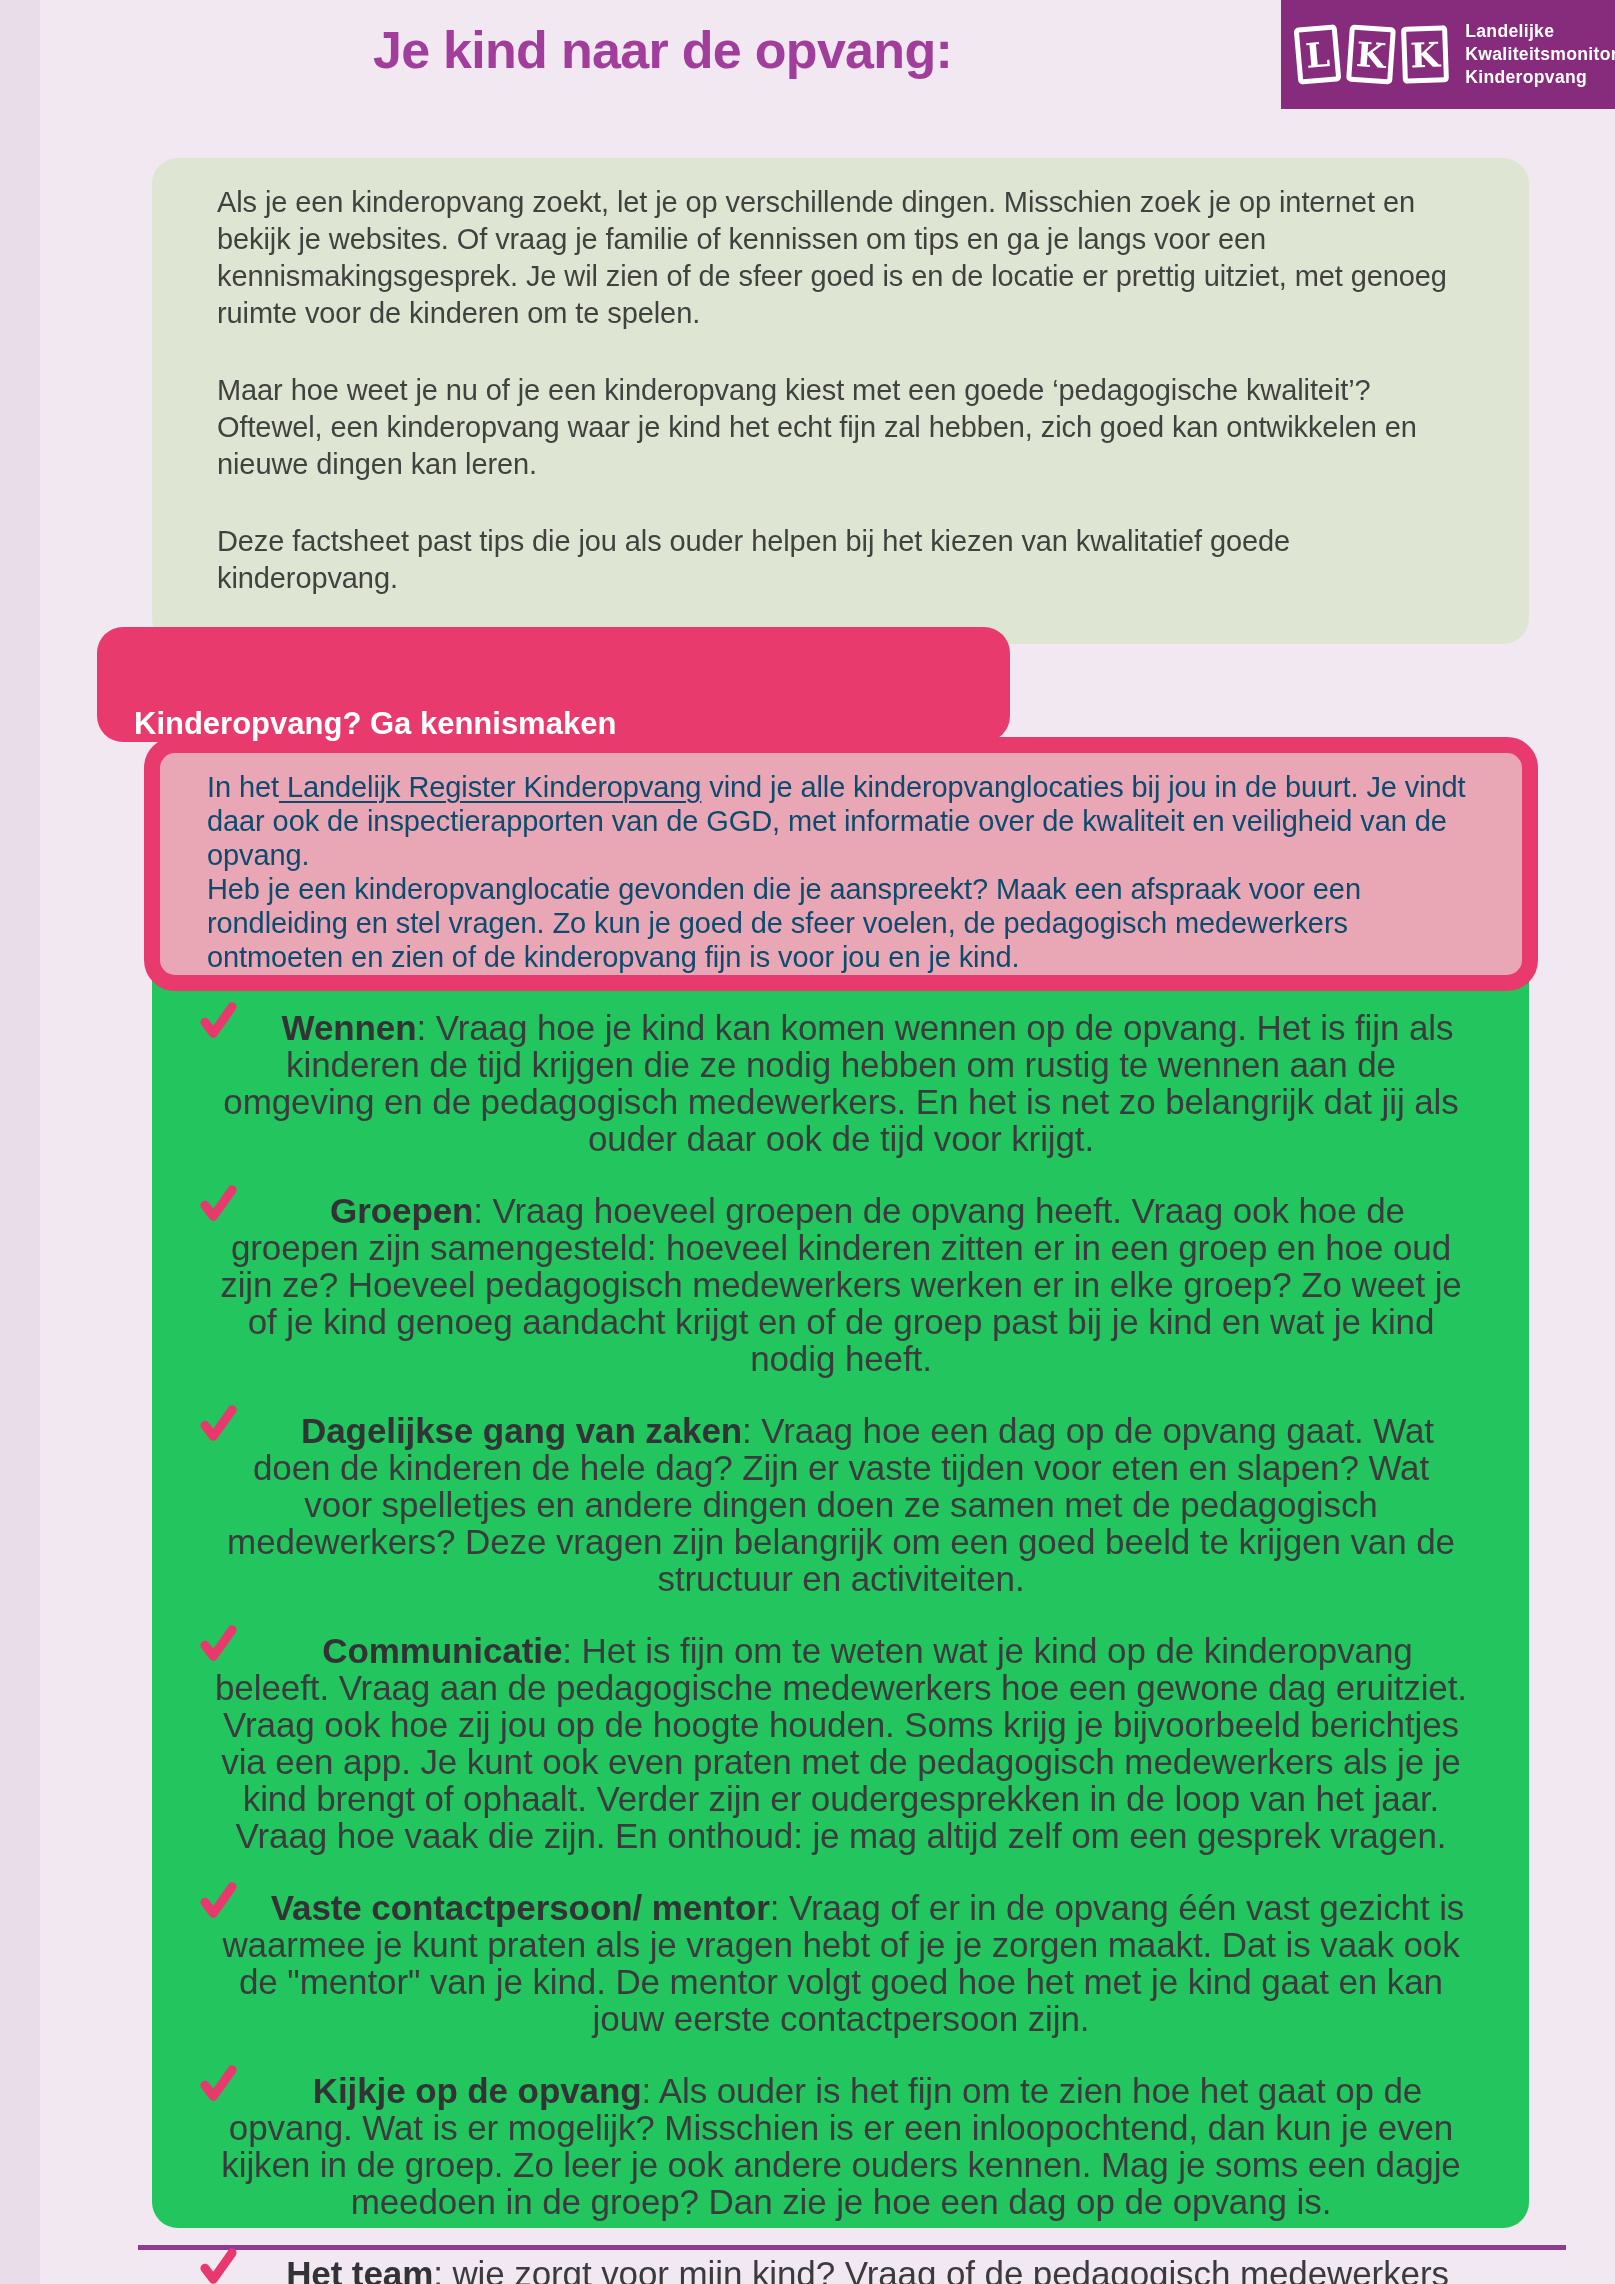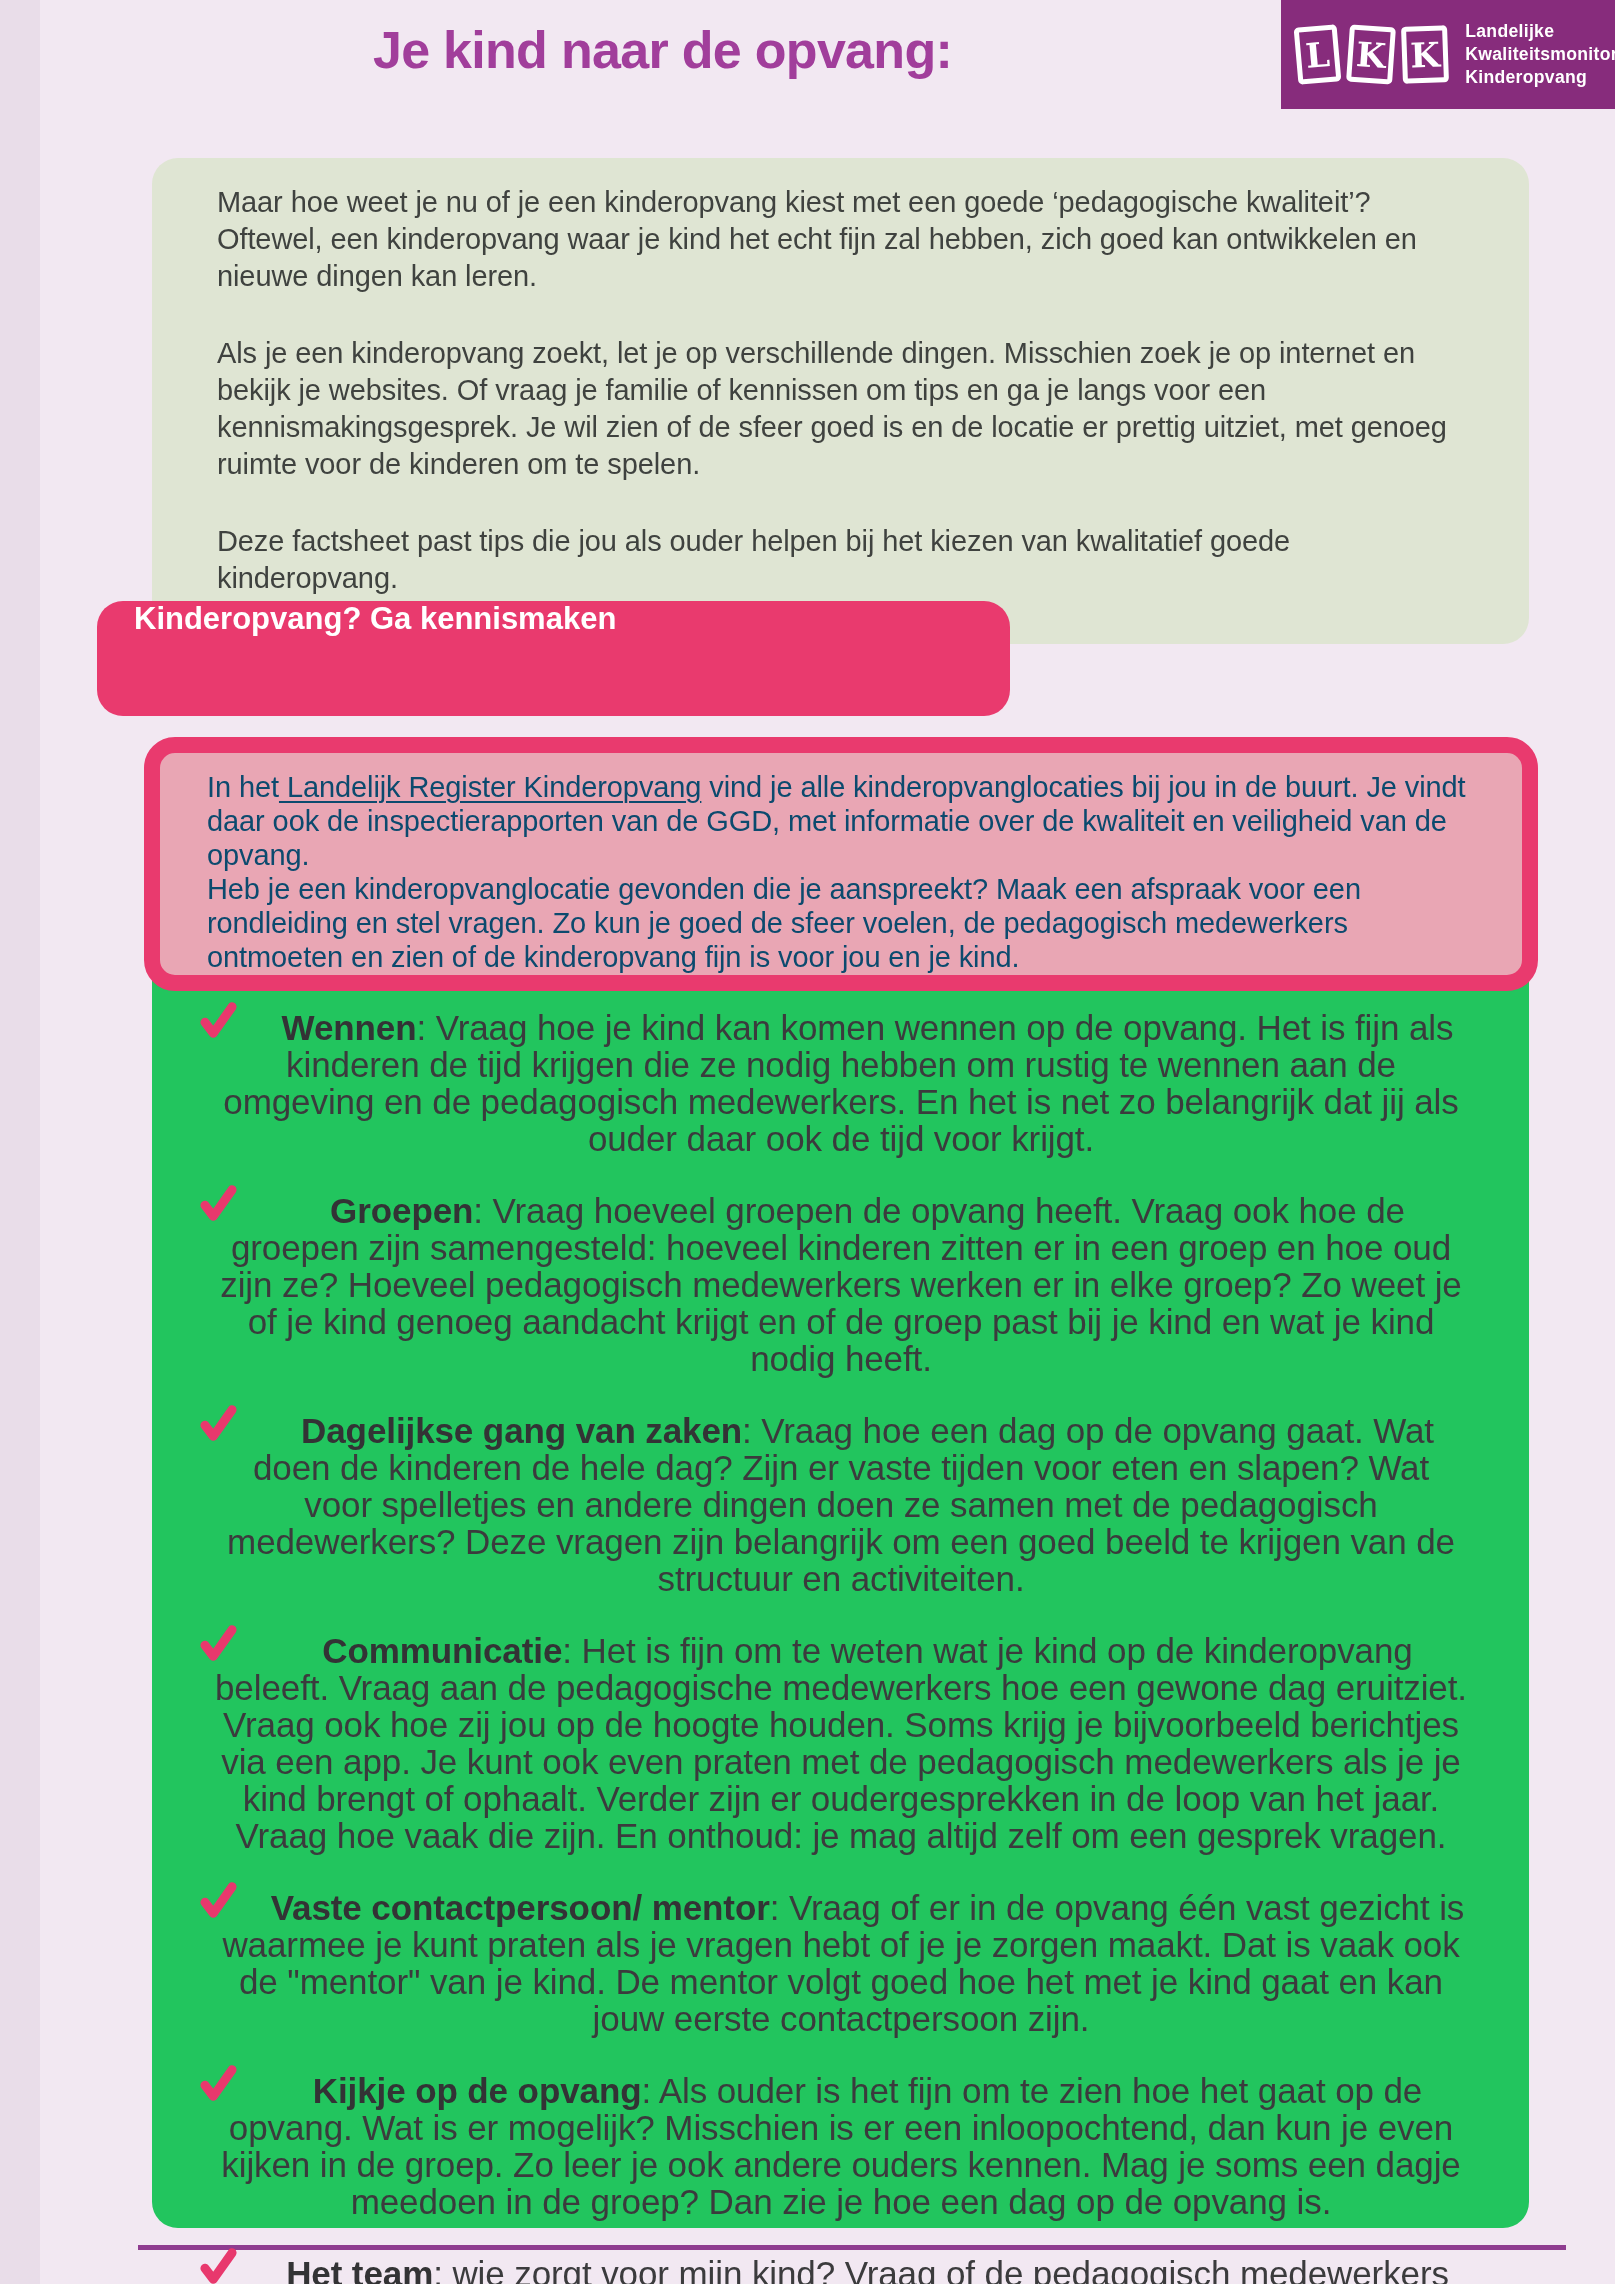--- a/index.html
+++ b/index.html
@@ -41,23 +41,23 @@
   
   .intro-box {
     position:absolute; left:112px; top:158px; width:1377px; height:486px;
     background:#DFE5D3; border-radius:26px;
     padding:26px 59px 0 65px;
     font-size:29px; line-height:37px; color:#3F423F; letter-spacing:-0.1px;
   }
   .intro-box p { margin:0 0 40px 0; }
   
   .tab {
-    position:absolute; left:57px; top:601px; width:913px; height:115px;
+    position:absolute; left:57px; top:627px; width:913px; height:115px;
     background:#E93A6E; border-radius:26px;
-    display:flex; align-items:flex-start; padding-left:37px;
+    display:flex; align-items:flex-end; padding-left:37px;
     font-size:31px; font-weight:bold; color:#ffffff; z-index:4;
   }
   
   .register-box {
     position:absolute; left:104px; top:737px; width:1394px; height:254px;
     background:#E9A6B4; border:16.3px solid #E93A6E; border-radius:31px;
     padding:17px 36px 0 47px;
     font-size:29px; line-height:34px; color:#0c4a6e; letter-spacing:-0.1px;
     z-index:3;
   }
@@ -102,22 +102,22 @@
       <div class="logo-box b3">K</div>
     </div>
     <div class="logo-name">
       <div>Landelijke</div>
       <div>Kwaliteitsmonitor</div>
       <div>Kinderopvang</div>
     </div>
   </div>
 
   <div class="intro-box">
+    <p>Als je een kinderopvang zoekt, let je op verschillende dingen. Misschien zoek je op internet en bekijk je websites. Of vraag je familie of kennissen om tips en ga je langs voor een kennismakingsgesprek. Je wil zien of de sfeer goed is en de locatie er prettig uitziet, met genoeg ruimte voor de kinderen om te spelen.</p>
     <p>Maar hoe weet je nu of je een kinderopvang kiest met een goede ‘pedagogische kwaliteit’? Oftewel, een kinderopvang waar je kind het echt fijn zal hebben, zich goed kan ontwikkelen en nieuwe dingen kan leren.</p>
-    <p>Als je een kinderopvang zoekt, let je op verschillende dingen. Misschien zoek je op internet en bekijk je websites. Of vraag je familie of kennissen om tips en ga je langs voor een kennismakingsgesprek. Je wil zien of de sfeer goed is en de locatie er prettig uitziet, met genoeg ruimte voor de kinderen om te spelen.</p>
     <p>Deze factsheet past tips die jou als ouder helpen bij het kiezen van kwalitatief goede kinderopvang.</p>
   </div>
 
   <div class="main-box">
     <p class="item"><span class="check"><svg width="39" height="40" viewBox="0 0 60 62">
             <path d="M9 33 L22 50 L51 9" fill="none" stroke="#E8386D" stroke-width="14" stroke-linecap="round" stroke-linejoin="round"></path>
           </svg></span><b>Wennen</b><span>: Vraag hoe je kind kan komen wennen op de opvang. Het is fijn als kinderen de tijd krijgen die ze nodig hebben om rustig te wennen aan de omgeving en de pedagogisch medewerkers. En het is net zo belangrijk dat jij als ouder daar ook de tijd voor krijgt.</span></p>
     <p class="item"><span class="check"><svg width="39" height="40" viewBox="0 0 60 62">
             <path d="M9 33 L22 50 L51 9" fill="none" stroke="#E8386D" stroke-width="14" stroke-linecap="round" stroke-linejoin="round"></path>
           </svg></span><b>Groepen</b><span>: Vraag hoeveel groepen de opvang heeft. Vraag ook hoe de groepen zijn samengesteld: hoeveel kinderen zitten er in een groep en hoe oud zijn ze? Hoeveel pedagogisch medewerkers werken er in elke groep? Zo weet je of je kind genoeg aandacht krijgt en of de groep past bij je kind en wat je kind nodig heeft.</span></p>

